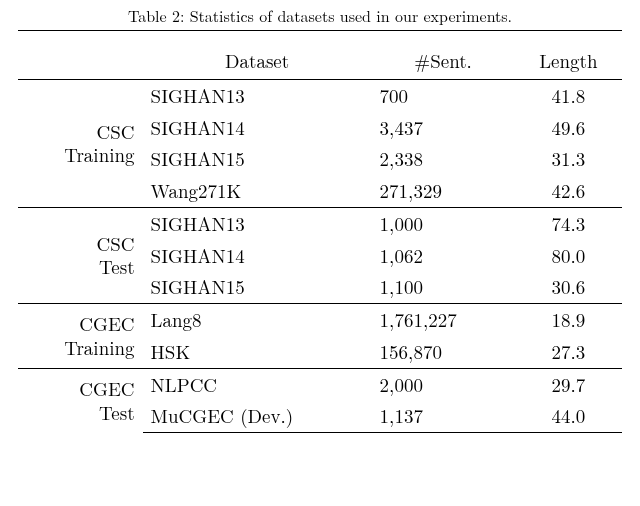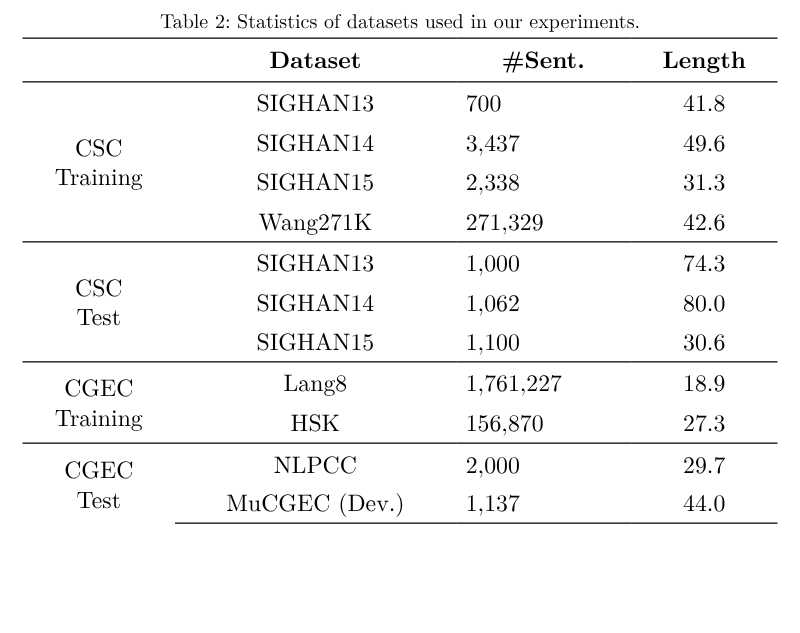--- a/index.html
+++ b/index.html
@@ -19,31 +19,31 @@
     border-collapse: collapse;
     margin: 0 auto;
     width: 100%;
   }
   th, td {
     padding: 4px 8px;
     text-align: center;
     font-weight: normal;
   }
   th {
-    font-weight: bold;
-    padding-top: 4px;
+    font-weight: normal;
+    padding-top: 18px;
     padding-bottom: 6px;
   }
   .top-rule td, .top-rule th { border-top: 1.4px solid #000; }
   .mid-rule td { border-top: 0.7px solid #000; }
   .bot-rule td { border-bottom: 1.4px solid #000; }
   .num { text-align: left; padding-right: 14px; }
   .len { text-align: center; padding-right: 8px; }
-  .dataset { text-align: center; }
-  .rowhead { text-align: center; white-space: nowrap; }
+  .dataset { text-align: left; }
+  .rowhead { text-align: right; white-space: nowrap; }
 </style>
 </head>
 <body>
 
 <div class="caption">Table 2: Statistics of datasets used in our experiments.</div>
 
 <table>
   <tbody>
       <tr class="top-rule">
     <th></th>

